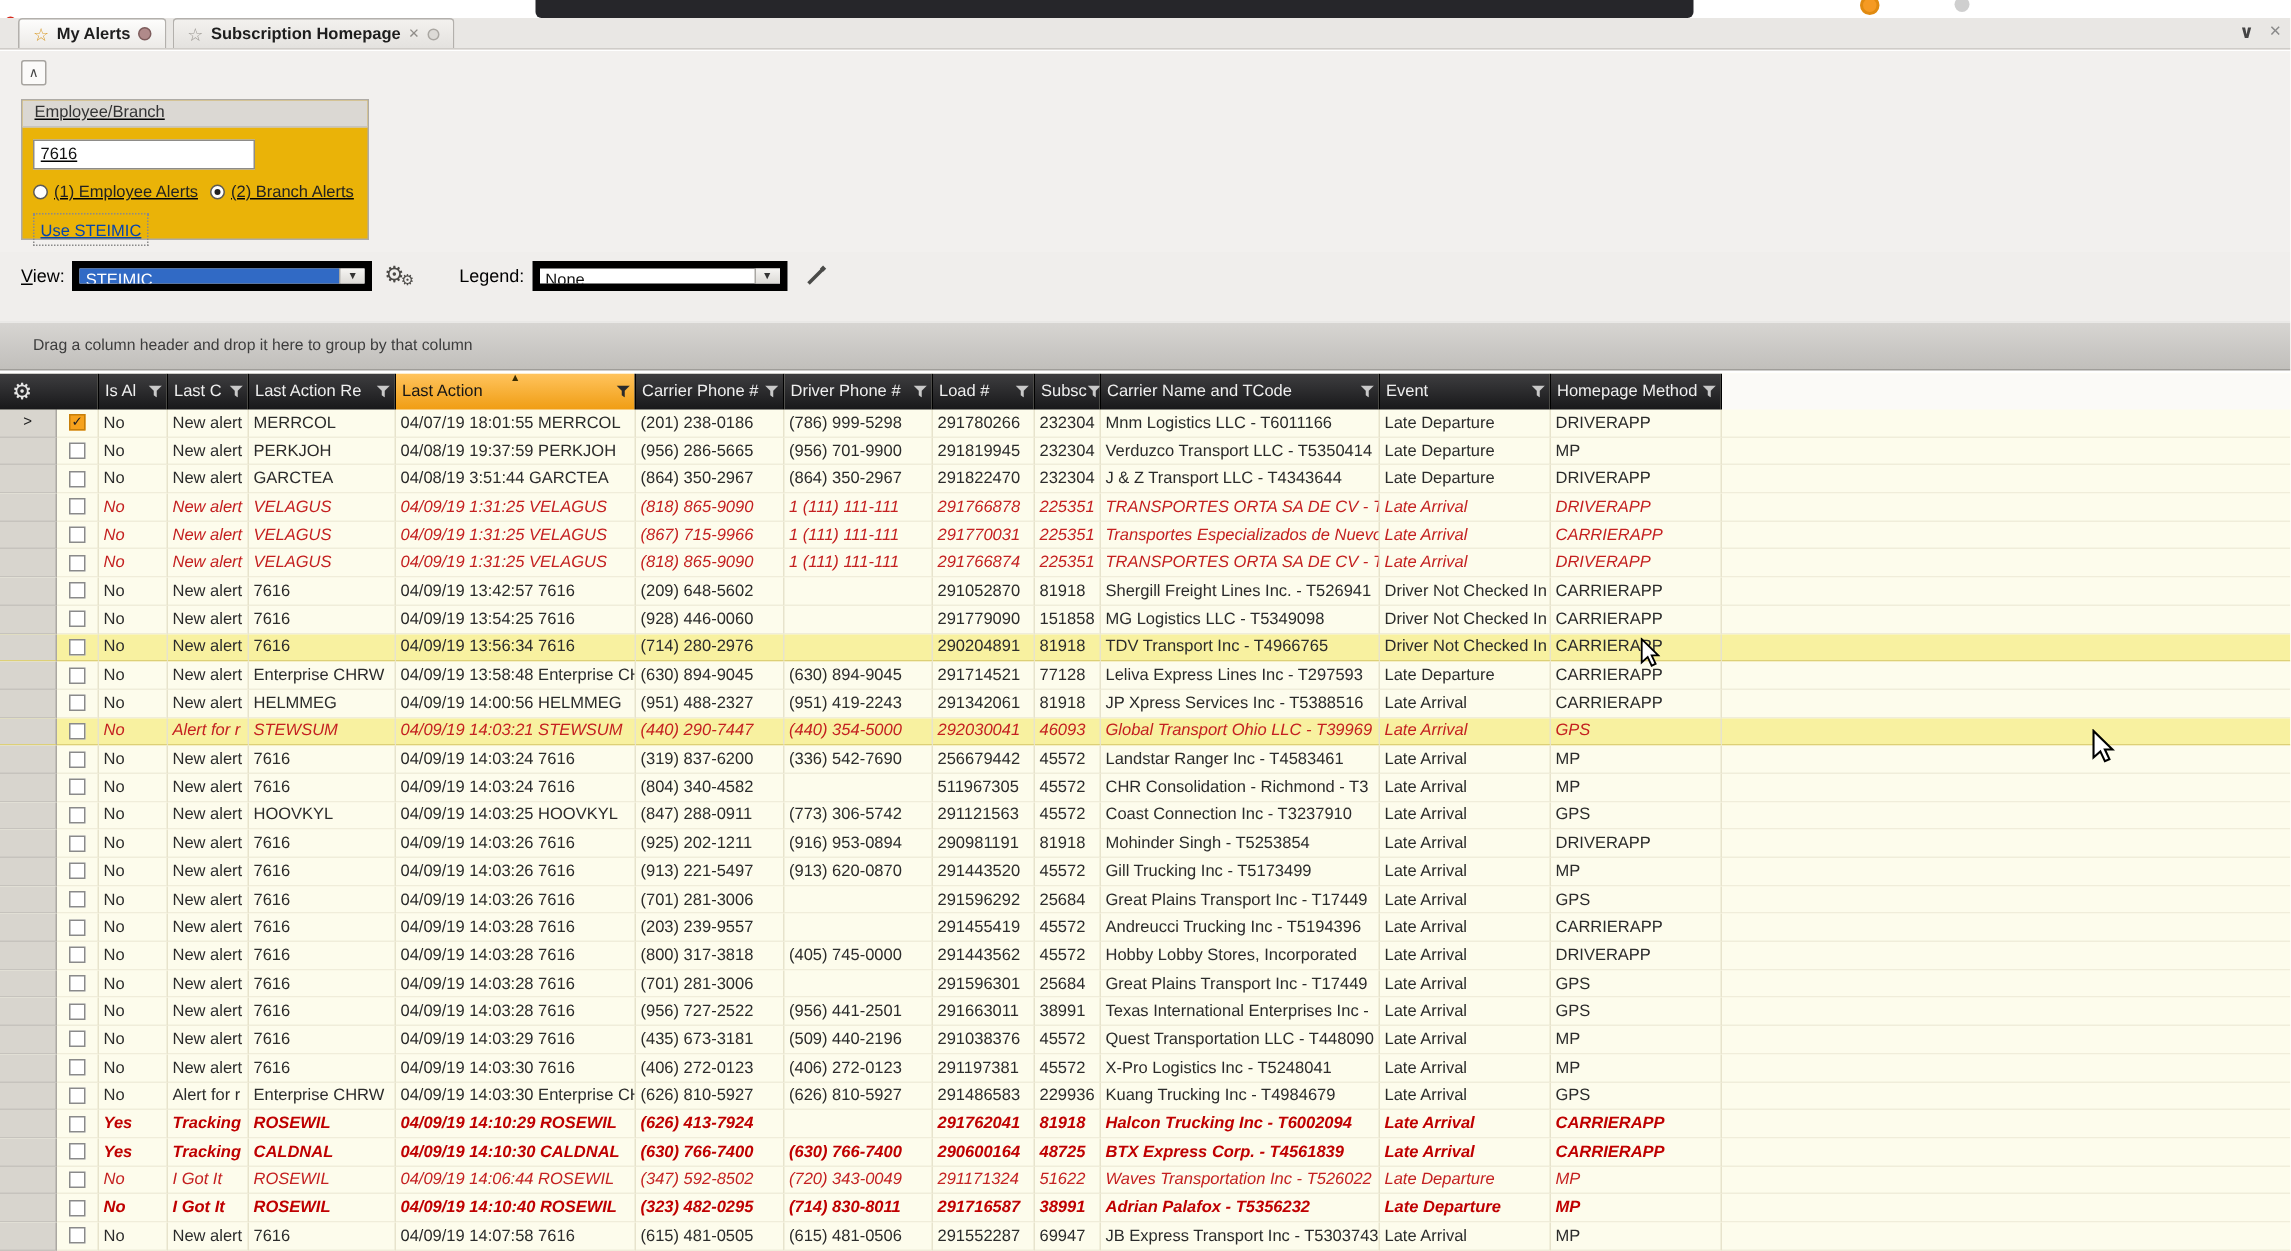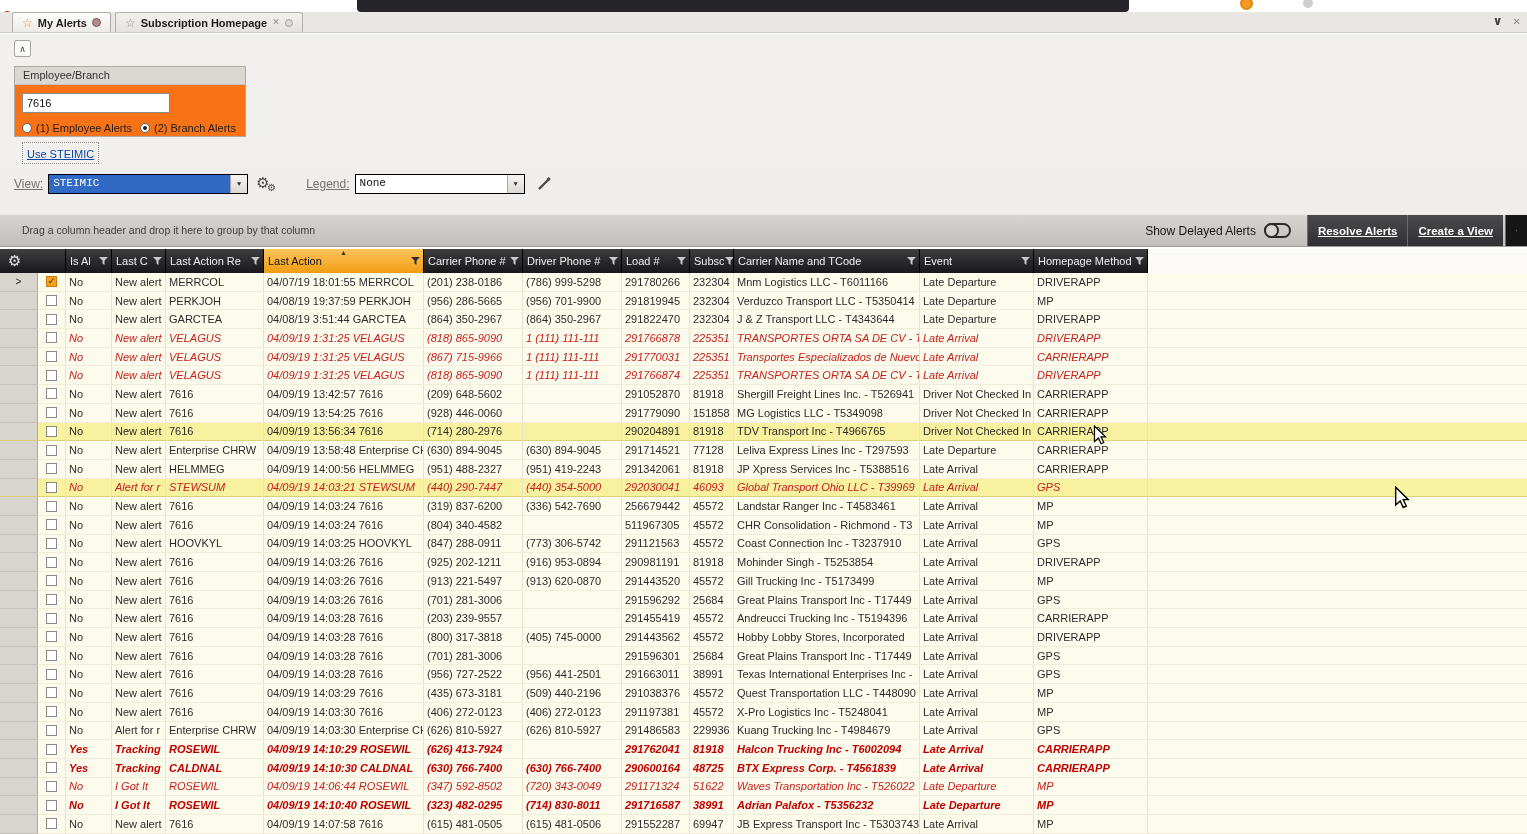--- a/index.html
+++ b/index.html
@@ -35,45 +35,45 @@
     align-items:center; }
   .tabbar-right .chev { font-size:12px; color:#444; font-weight:bold; }
   .tabbar-right .x { font-size:10px; color:#8a8a8a; }
 
   
   .upper-panel { position:absolute; left:0; top:34px; width:100%; height:134px;
     background:#f2f0ee; }
   .collapse-btn { position:absolute; left:14px; top:6px; width:17px; height:17px;
     border:1px solid #a7a4a0; background:#fbfaf9; border-radius:2px; font-size:9px;
     color:#444; display:flex; align-items:center; justify-content:center; }
-  .groupbox { position:absolute; left:14px; top:32px; width:232px; height:71px;
-    border:1px solid #aeaba6; background:#f97316; }
+  .groupbox { position:absolute; left:14px; top:32px; width:232px; height:94px;
+    border:1px solid #aeaba6; background:#eab308;text-decoration:underline; }
   .groupbox-title { height:18px; background:#dbd8d3; font-size:11px; color:#333;
     padding:2px 0 0 8px; border-bottom:1px solid #c6c3be; }
   .branch-input { display:block; margin:8px 0 0 7px; width:148px; height:20px;
     border:1px solid #8e8c88; font-size:11px; padding:0 4px; background:#fff; color:#111; }
   .radio-row { display:flex; gap:8px; margin:9px 0 0 7px; font-size:11px; color:#222;
     align-items:center; }
   .radio { display:flex; align-items:center; gap:4px; }
   .radio-circle { width:10px; height:10px; border-radius:50%; border:1px solid #5c5a56;
     background:#fff; position:relative; flex:none; }
   .radio-circle.sel::after { content:""; position:absolute; left:2px; top:2px;
     width:4px; height:4px; border-radius:50%; background:#222; }
   .use-link-wrap { display:inline-block; margin:8px 0 0 7px; border:1px dotted #8a8a8a;
     padding:1px 4px; }
   .use-link { font-size:11px; color:#0645ad; text-decoration:underline; }
 
   
   .view-toolbar { position:absolute; left:0; top:168px; width:100%; height:46px;
     background:#f0eeec; }
   .vt-left { position:absolute; left:14px; top:5px; display:flex; align-items:center; }
-  .lbl { font-size:12px; color:#737373;text-decoration:underline; }
+  .lbl { font-size:12px; color:#000000; }
   .lbl.ak::first-letter { text-decoration:underline; }
-  .combo { display:flex; height:20px; border:1px solid #000000; background:#fff;
-    margin-left:5px;font-family:Liberation Mono, monospace; }
+  .combo { display:flex; height:20px; border:5px solid #000000; background:#fff;
+    margin-left:5px; }
   .combo .val { flex:1; font-size:11px; padding:2px 4px; white-space:nowrap;
     overflow:hidden; color:#111; }
   .combo .val.hl-sel { background:#316ac5; color:#fff; }
   .combo .drop { width:17px; background:linear-gradient(#f6f5f3,#dcdad6);
     border-left:1px solid #a9a7a3; font-size:7px; color:#333; display:flex;
     align-items:center; justify-content:center; }
   .combo.view { width:200px; }
   .combo.legend { width:170px; }
   .gear-pair { position:relative; width:26px; height:22px; margin-left:6px;
     color:#4c4a47; }
@@ -227,35 +227,20 @@
         <svg width="16" height="16" viewBox="0 0 16 16">
           <line x1="3" y1="13" x2="13" y2="3" stroke="#4a4a48" stroke-width="2.4"></line>
           <rect x="11.2" y="1.6" width="3" height="3" transform="rotate(45 12.7 3.1)" fill="#4a4a48"></rect>
         </svg>
       </span>
     </div>
   </div>
 
   <div class="groupby-bar">
     <span class="drag-text">Drag a column header and drop it here to group by that column</span>
-    <div class="gb-right">
-      <div class="delayed-wrap">
-        <span class="delayed-lbl">Show Delayed Alerts</span>
-        <span class="toggle">
-            <span class="knob"></span>
-          </span>
-      </div>
-      <div class="dark-btn">Resolve Alerts</div>
-      <div class="dark-btn">Create a View</div>
-      <div class="dark-btn filter-btn">
-        <svg width="13" height="12" viewBox="0 0 13 12">
-          <path d="M0 0h13L8 5.2V12L5 9.5V5.2Z" fill="#fff"></path>
-        </svg>
-      </div>
-    </div>
   </div>
 
   <div class="grid">
     <div class="grid-header">
       <div class="hcell hc-gear">
         <span class="gear-glyph">⚙</span>
       </div>
       <div class="hcell w0">
         <span>Is Al</span>
         <svg width="9" height="8" viewBox="0 0 9 8">

